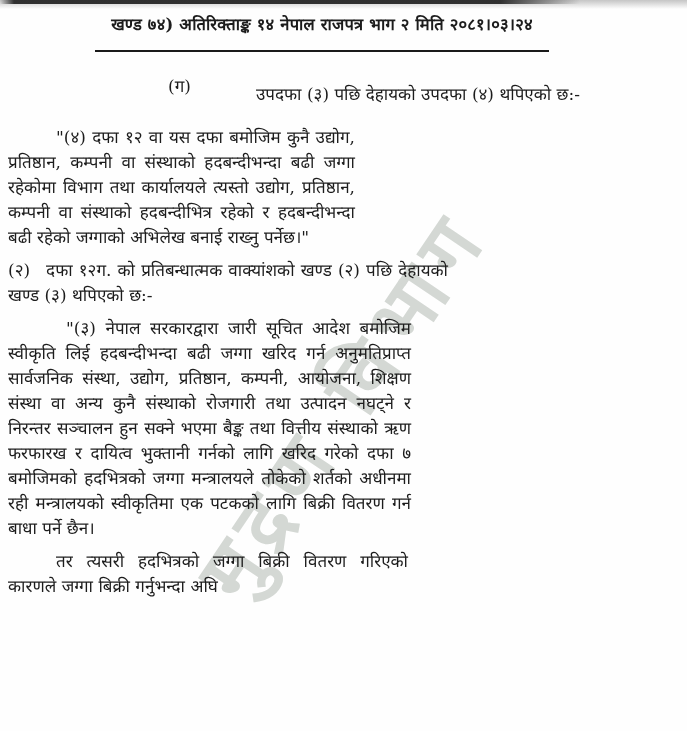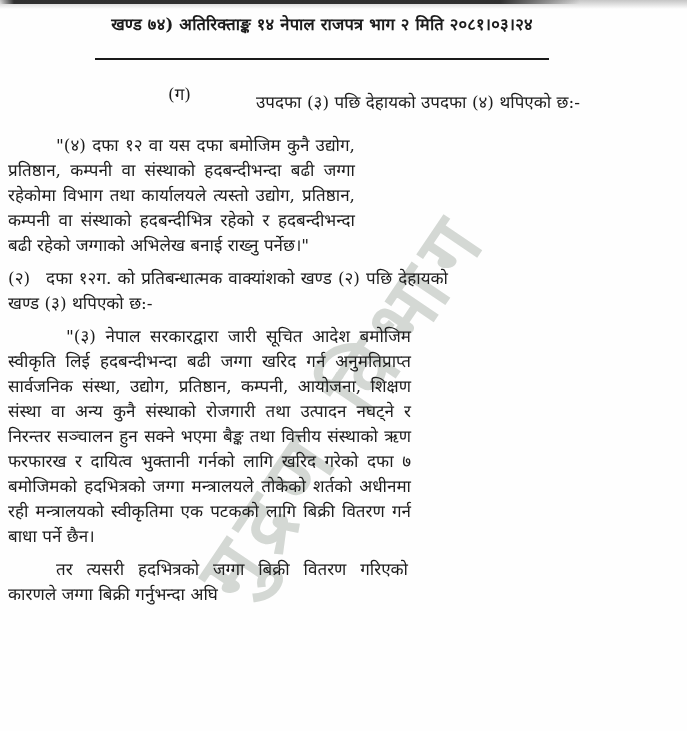--- a/index.html
+++ b/index.html
@@ -31,21 +31,21 @@
     font-size:80px;font-weight:bold;letter-spacing:12px;white-space:nowrap;
     color:#d4d8d4;font-family:"DejaVu Sans","Liberation Sans",sans-serif;
     user-select:none;
   }
 
   .content{position:relative;z-index:1;padding-top:14px;}
 
   .header{
     margin-left:95px;width:454px;text-align:center;
     font-weight:bold;font-size:16.5px;line-height:22px;
-    padding-bottom:22px;border-bottom:2px solid #1a1a1a;
+    padding-bottom:14px;border-bottom:2px solid #1a1a1a;
     margin-bottom:22px;letter-spacing:.2px;
   }
 
   .content p, .clause-text{
     margin:8px;font-size:17px;line-height:25px;
     text-align:justify;text-justify:inter-word;
   }
 
   .clause-ga{display:flex;margin-left:168px;margin-bottom:10px;}
   .clause-ga .label{flex:0 0 80px;font-size:17px;line-height:25px;}

